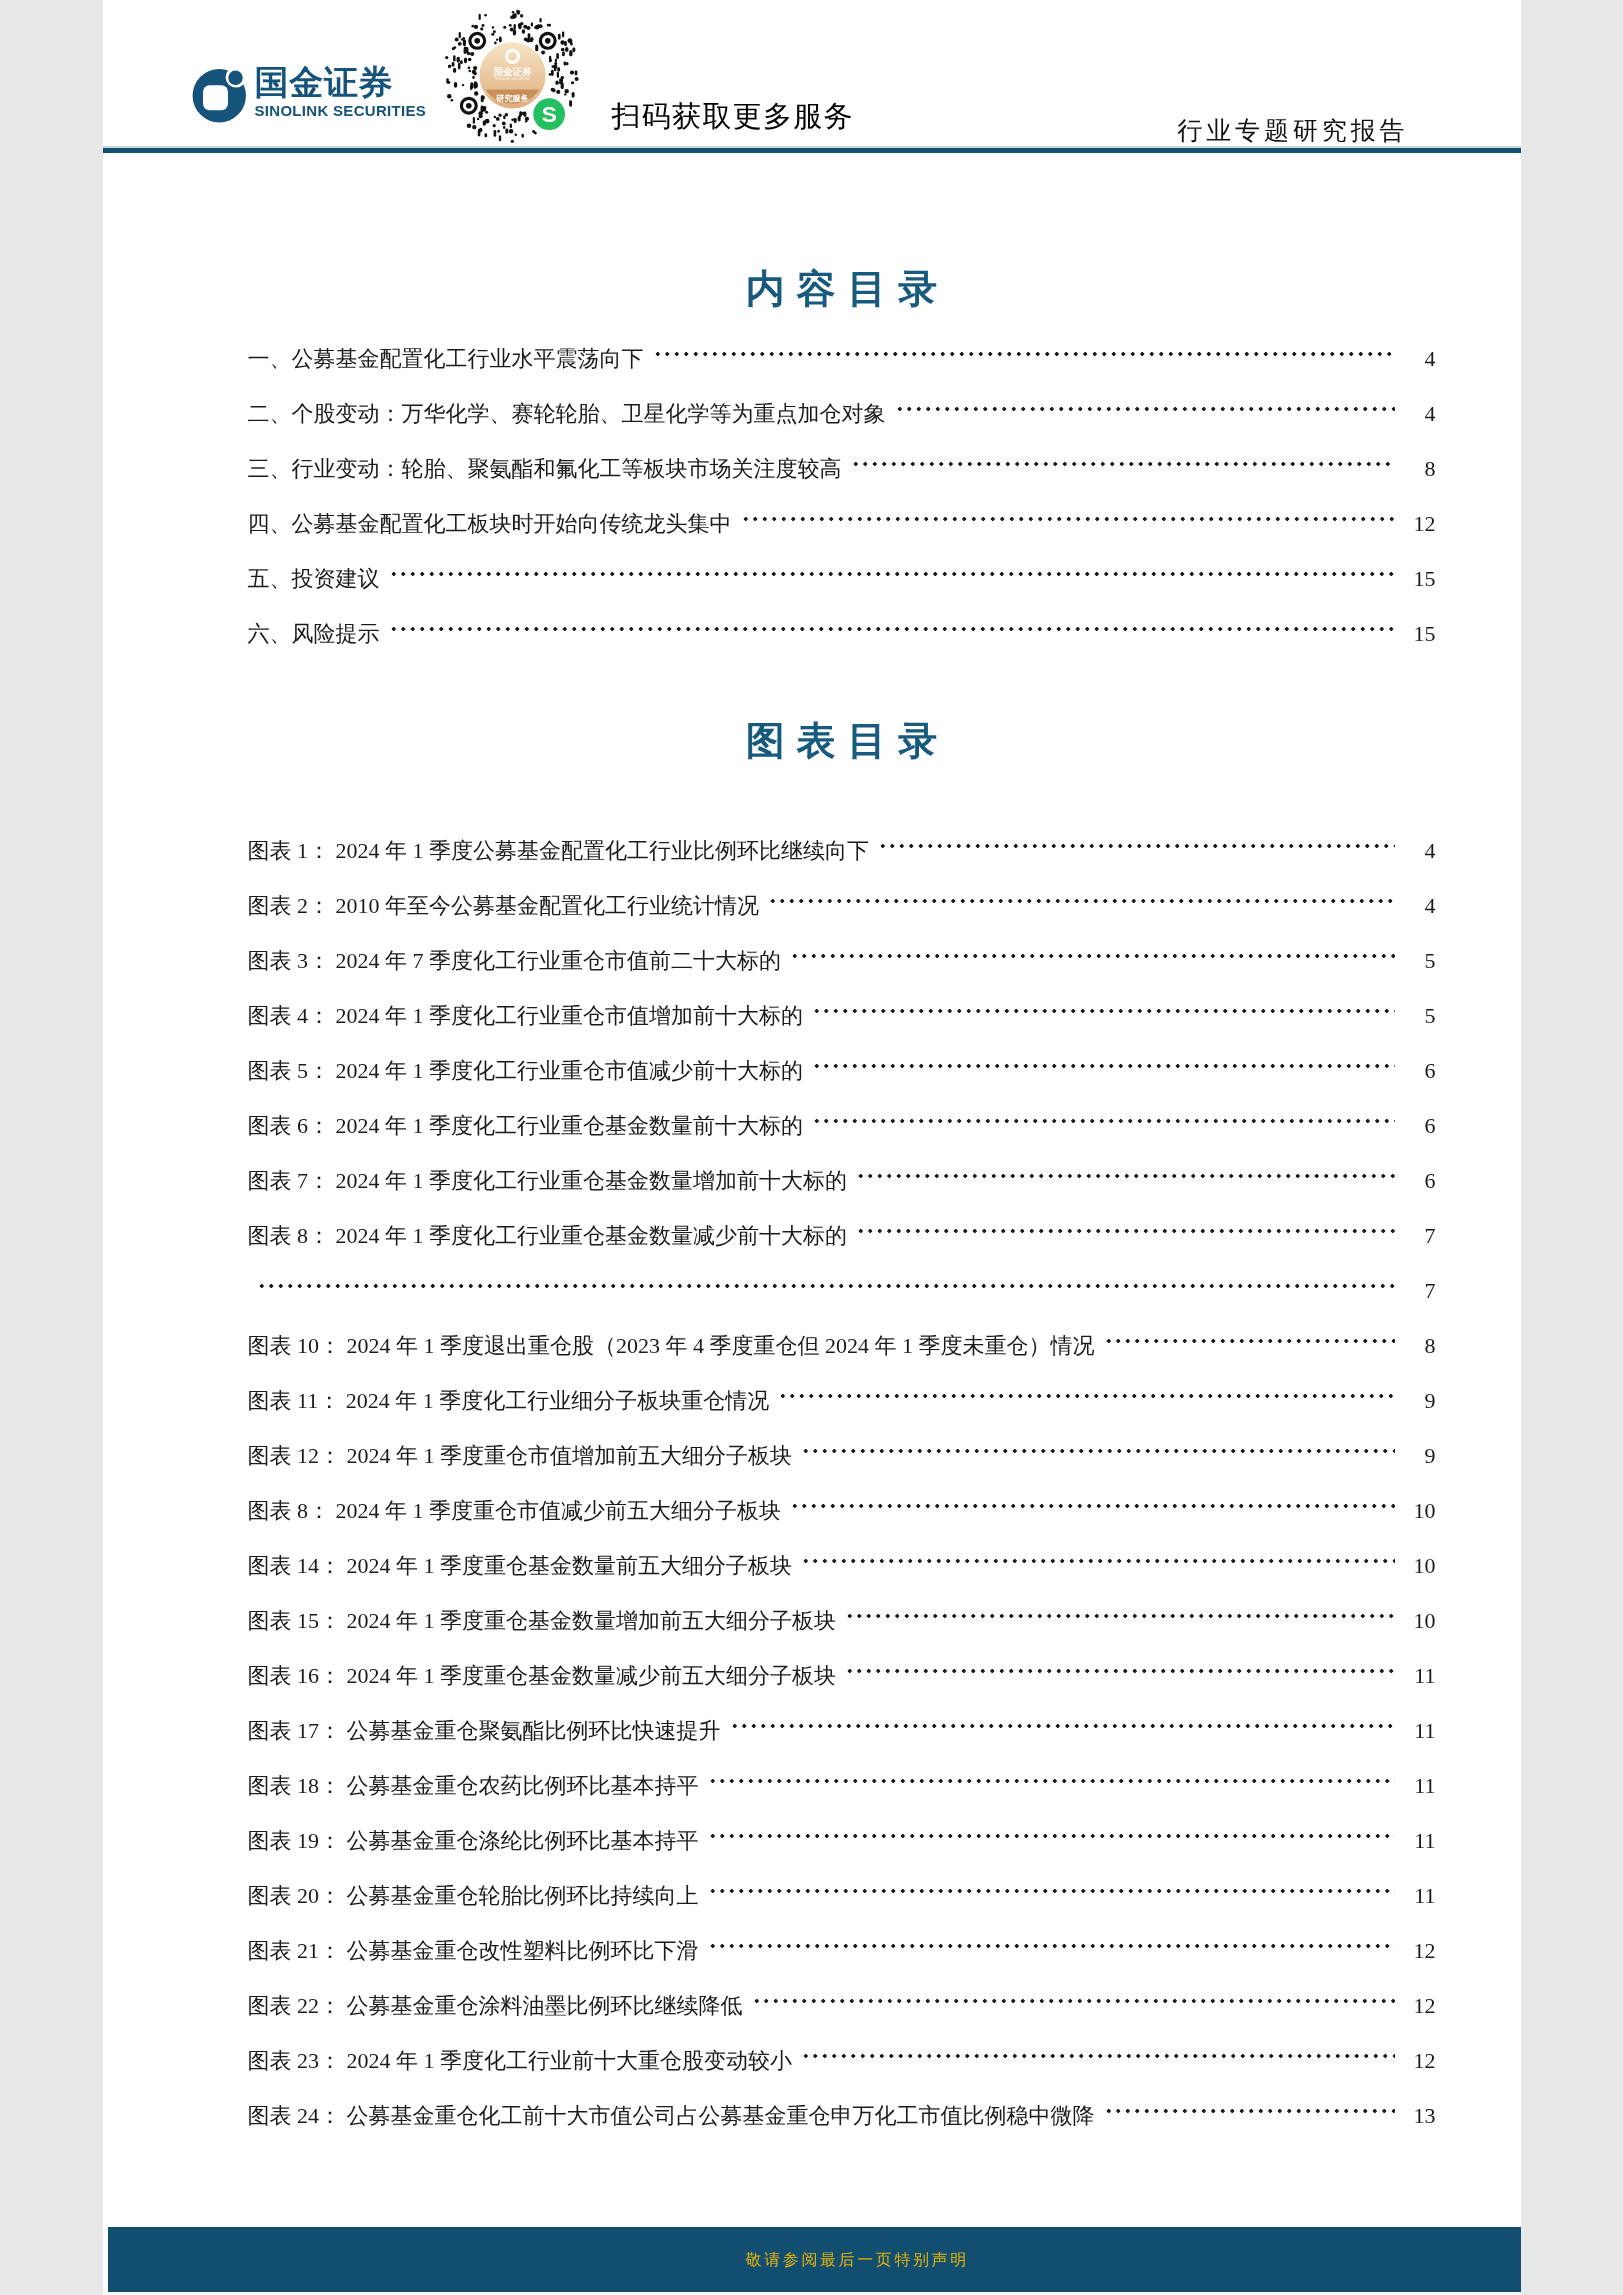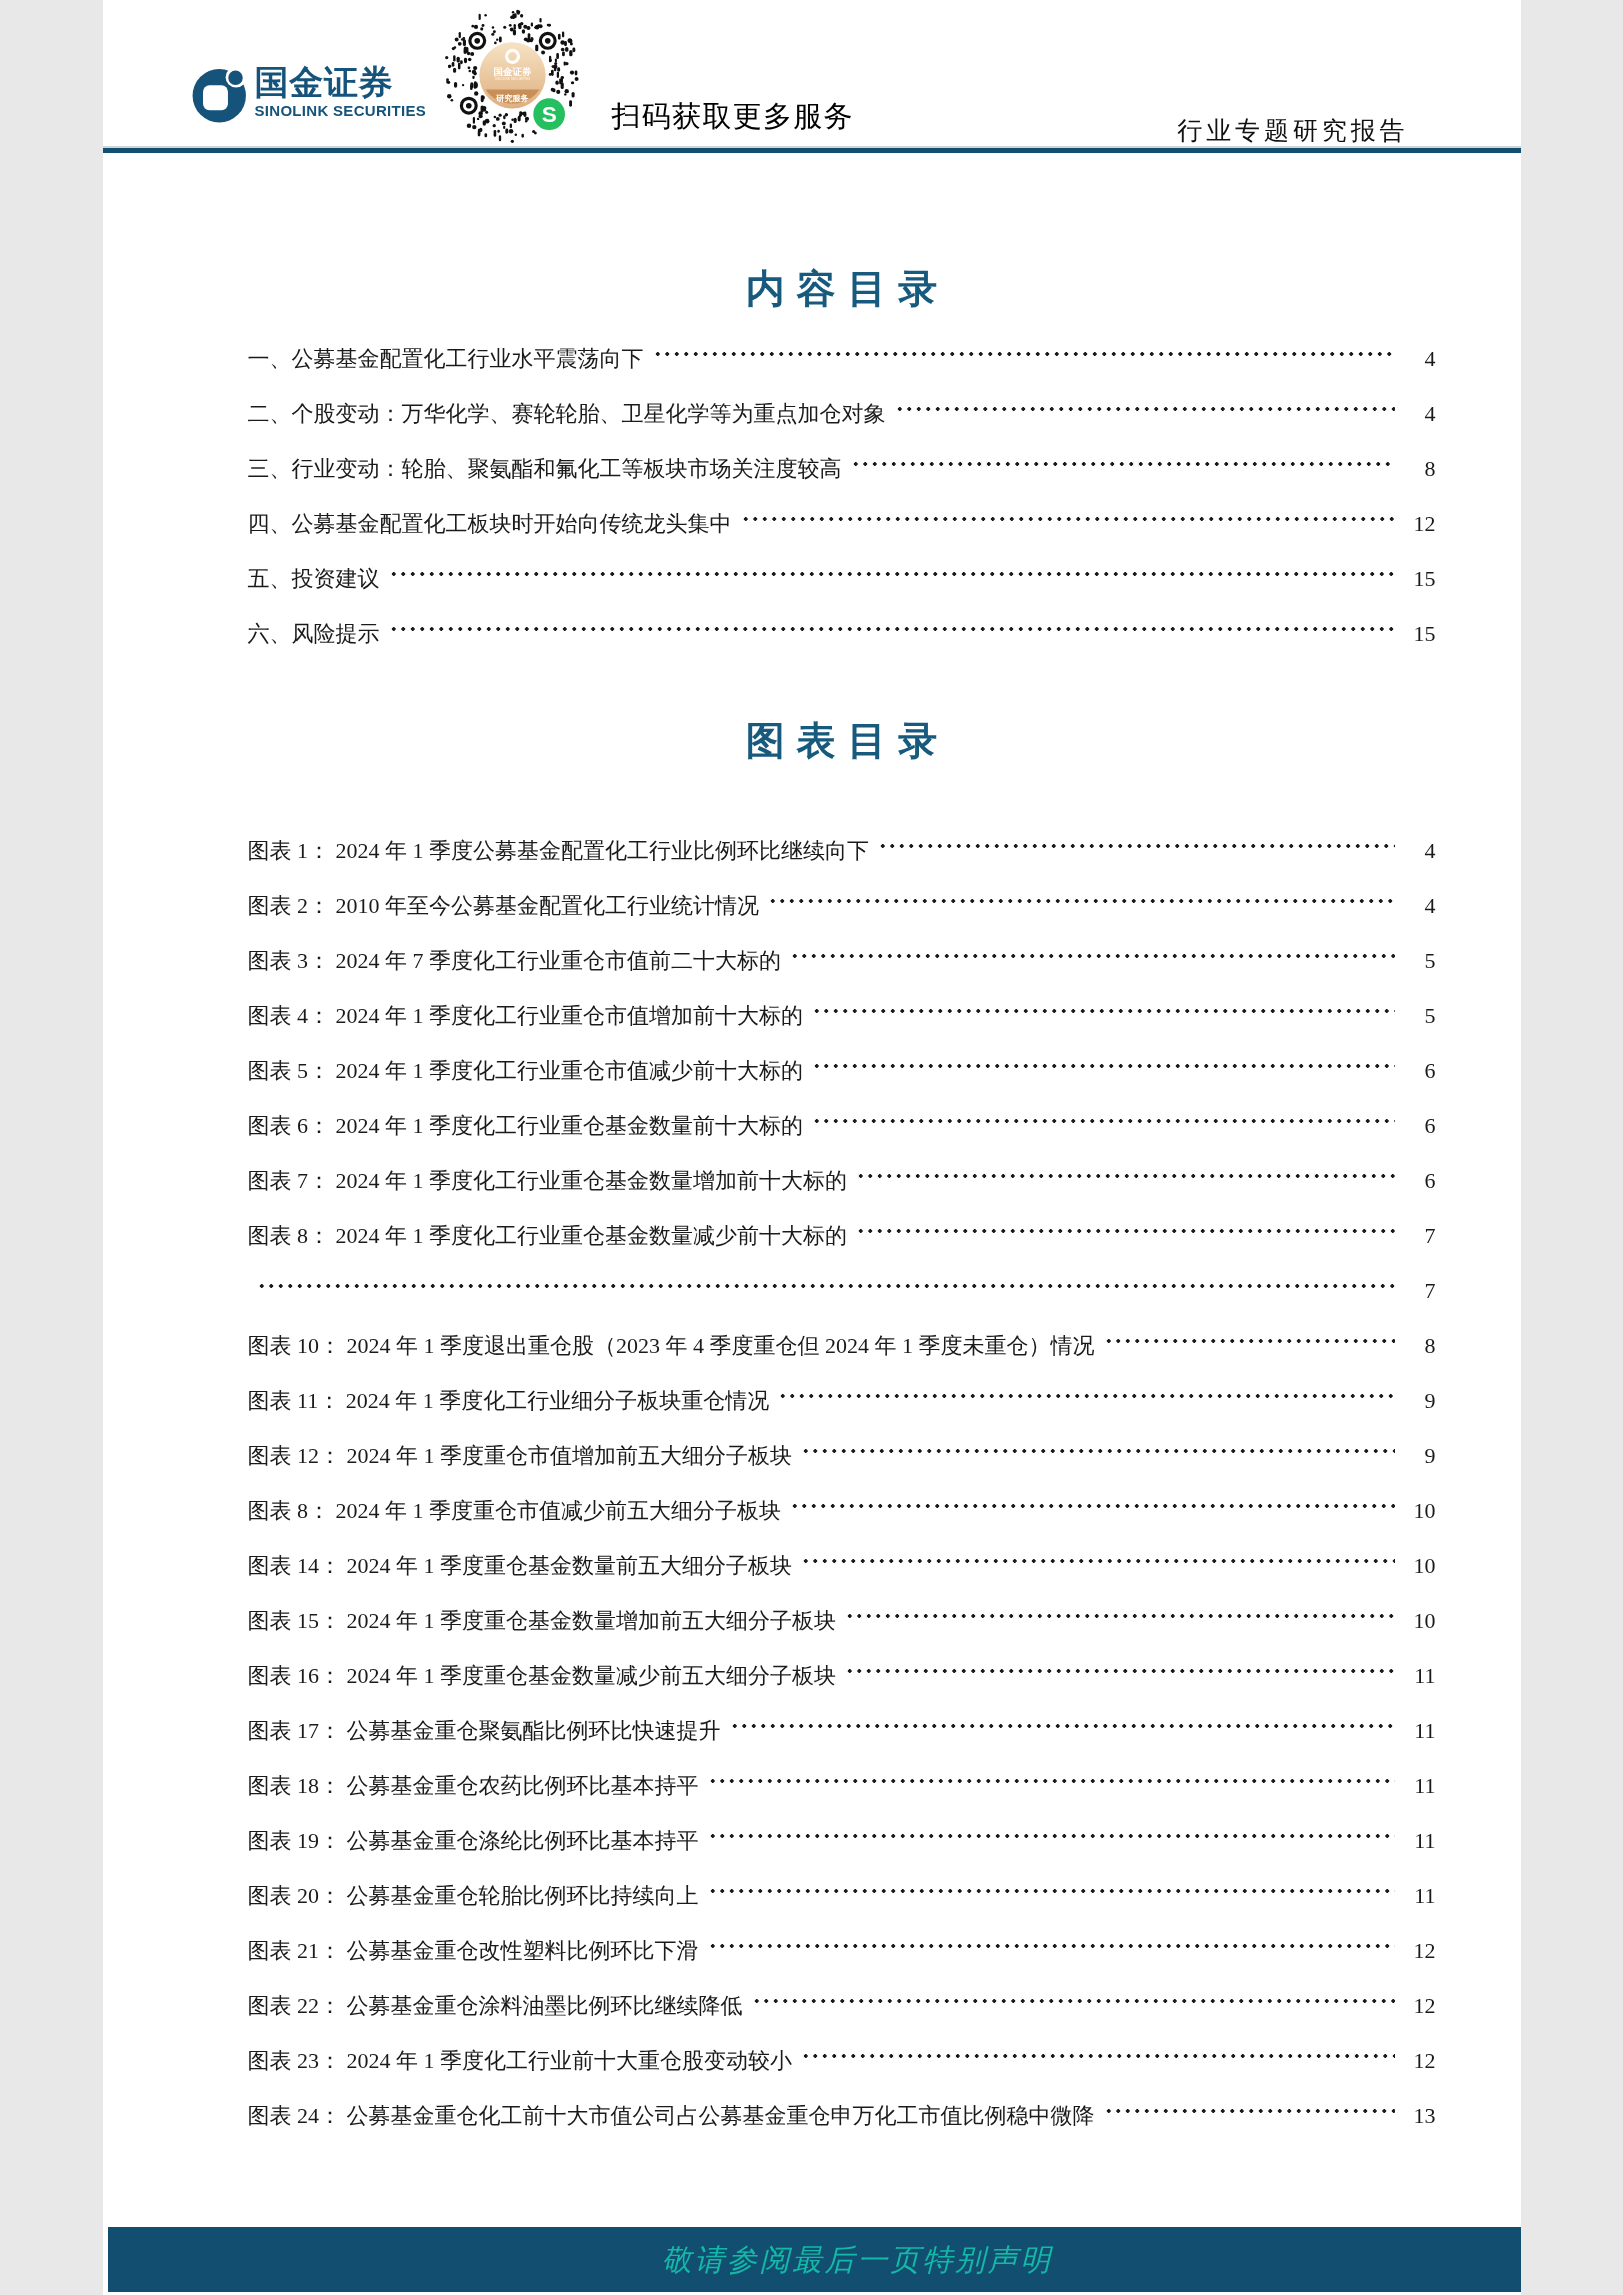--- a/index.html
+++ b/index.html
@@ -85,22 +85,21 @@
     font-size:22px;line-height:1.15;color:var(--text);
   }
   
   .footer-bar{
     position:absolute;left:5.2px;top:2227px;width:1499px;height:65px;
     background:var(--footer);
     text-align:center;
   }
   .footer-bar .disclaimer{
     display:inline-block;
-    font-style:italic;
-    font-size:30px;line-height:65px;color:#14b8a6;letter-spacing:2.6px;
+    font-size:16px;line-height:65px;color:#eab308;letter-spacing:2.6px;
   }
   .pagenum-box{
     position:absolute;left:1504px;top:2227px;right:0;height:65px;
     background:#ffffff;border-top:4.6px solid var(--rule);
     text-align:center;
   }
   .pagenum-box .num{
     font-family:"Liberation Sans","DejaVu Sans",sans-serif;
     font-size:34px;line-height:59px;color:#000;
   }

